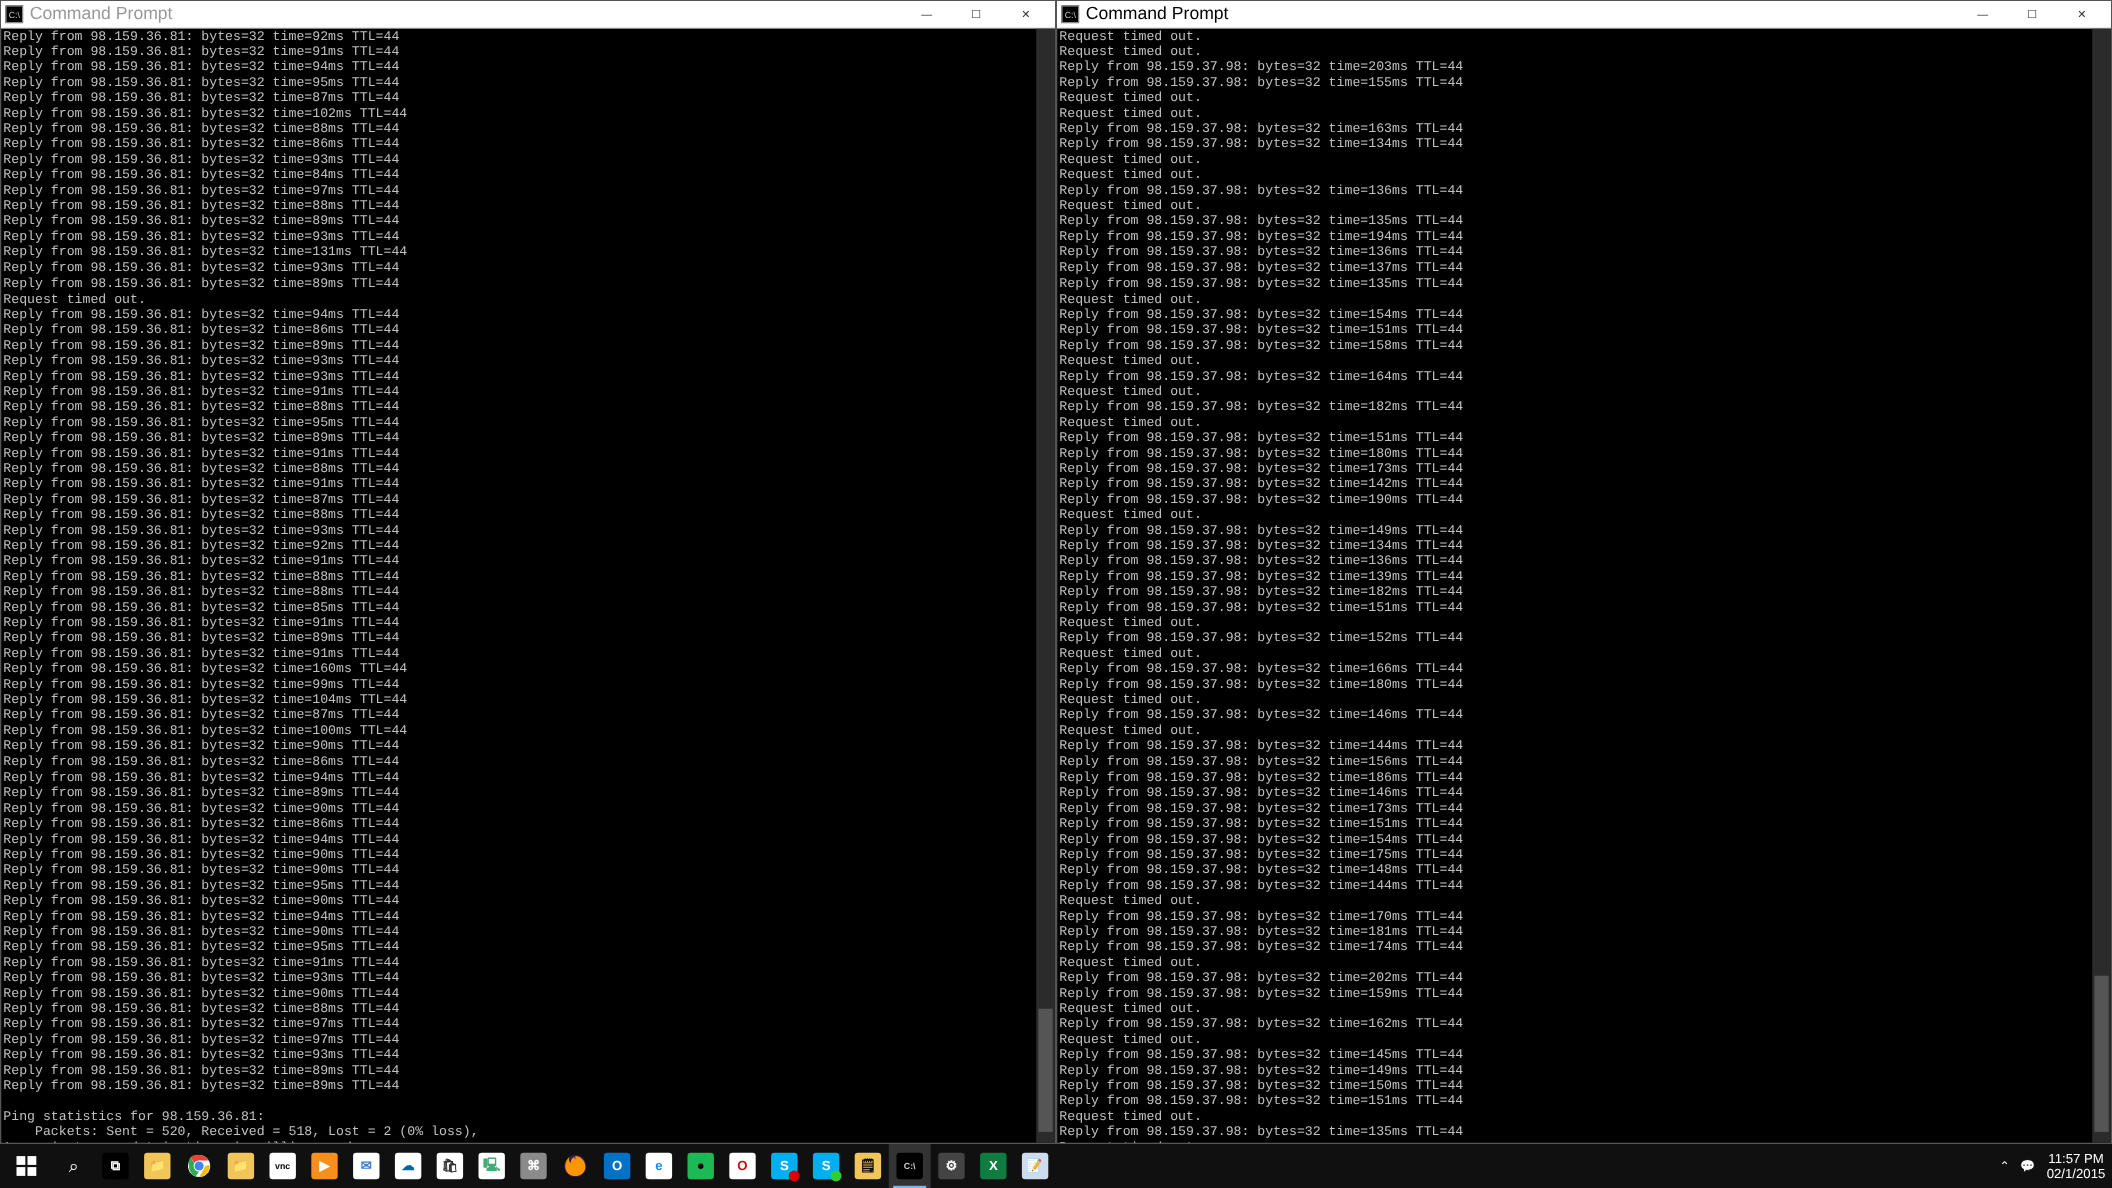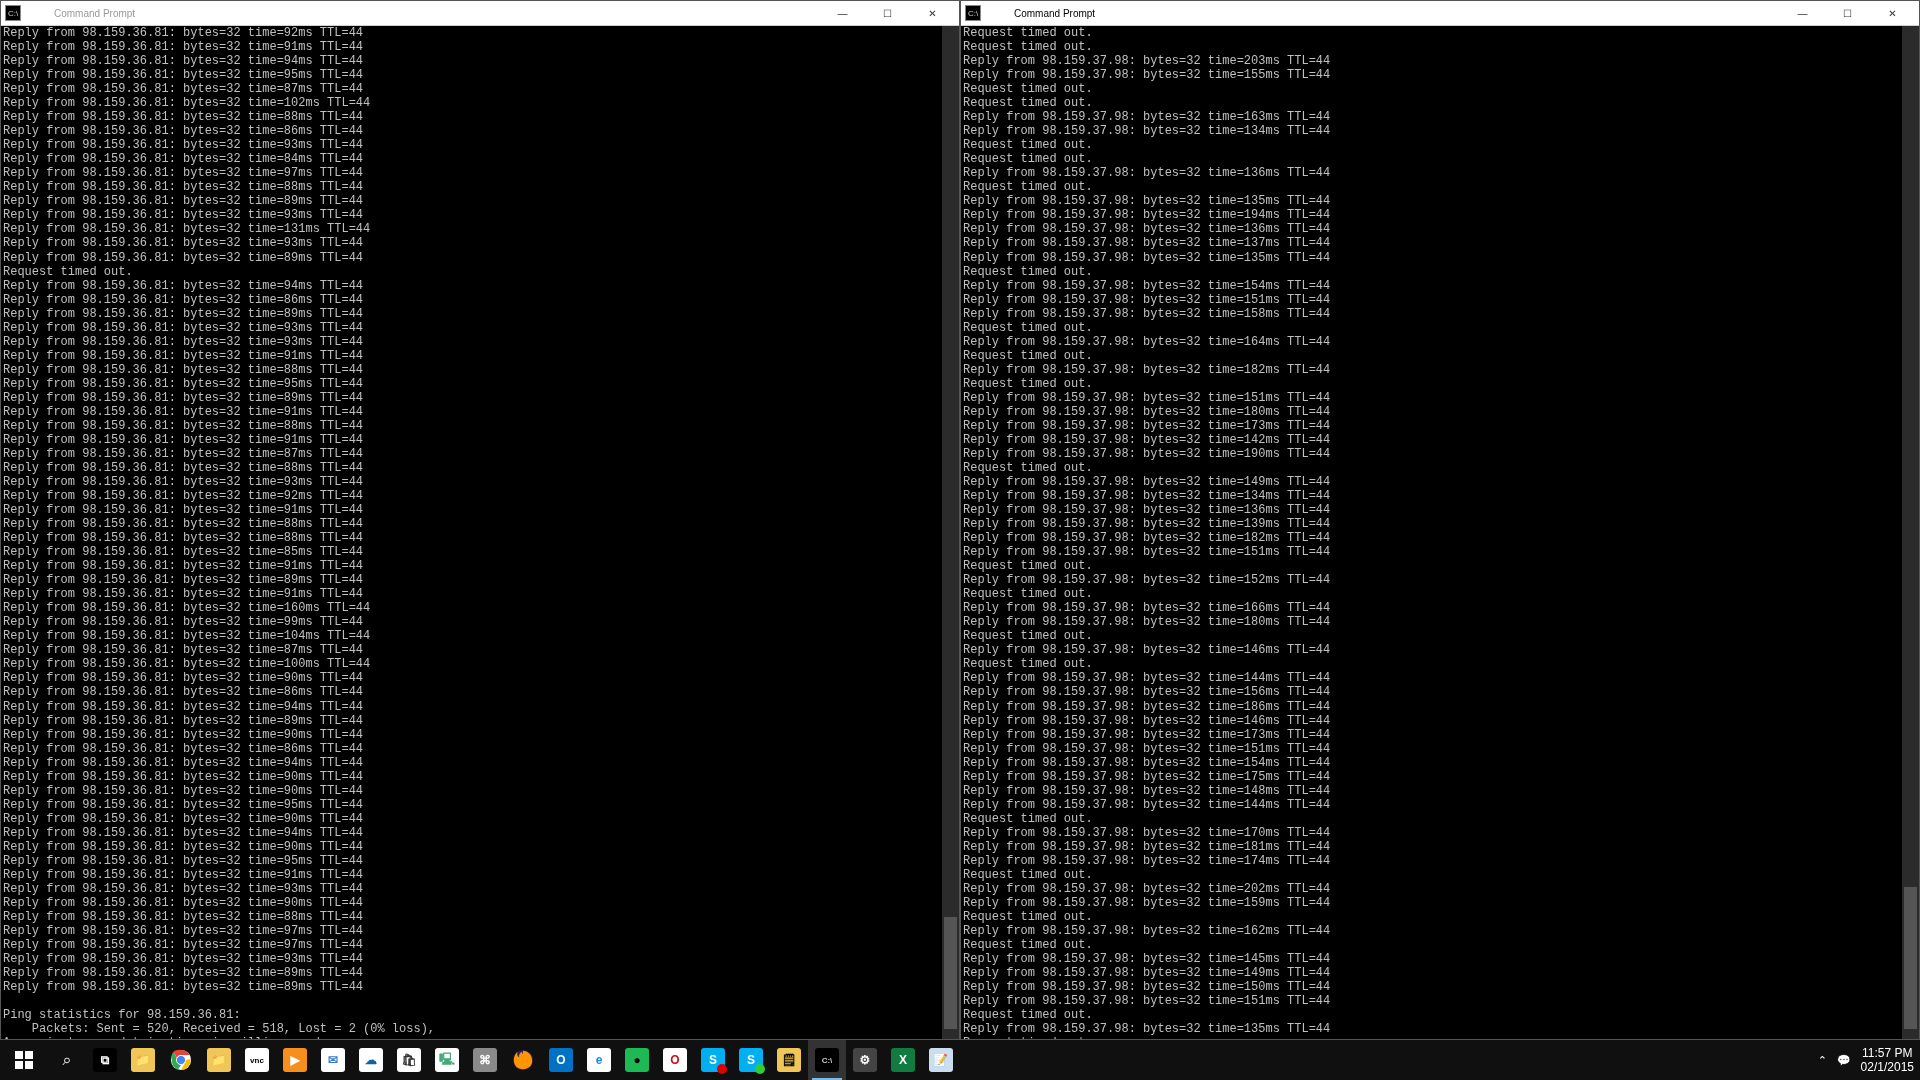--- a/index.html
+++ b/index.html
@@ -2,21 +2,21 @@
 <html><head>
 <meta charset="utf-8">
 <style>
 * { margin: 0; padding: 0; box-sizing: border-box; }
 body { width: 1920px; height: 1080px; font-family: "Segoe UI", Arial, sans-serif; background: #000; overflow: hidden; }
 .window { position: absolute; background: #fff; display: flex; flex-direction: column; border: 1px solid #555; }
 .titlebar { height: 25px; background: #fff; display: flex; align-items: center; padding: 0 4px; border-bottom: 1px solid #d0d0d0; }
 .titlebar-inactive { background: #fff; color: #999; }
 .titlebar-active { background: #fff; color: #000; }
 .ticon { width: 16px; height: 16px; background: #000; border: 1px solid #888; margin-right: 6px; display: flex; align-items: center; justify-content: center; font-size: 8px; color: #ccc; }
-.ttitle { font-size: 10px; flex: 1; margin-left: 27px; }
+.ttitle { font-size: 16px; flex: 1; }
 .tbtns { display: flex; gap: 0; }
 .tbtn { width: 45px; height: 24px; display: flex; align-items: center; justify-content: center; font-size: 10px; color: #333; cursor: default; }
 .terminal { flex: 1; background: #000; color: #c0c0c0; font-family: "Consolas","Courier New",monospace; font-size: 12px; line-height: 1.17; white-space: pre; padding: 0 2px; overflow: hidden; position: relative; }
 .scrollbar { position: absolute; right: 0; top: 0; bottom: 0; width: 17px; background: #2b2b2b; }
 .scrollthumb { position: absolute; left: 2px; right: 2px; background: #555; border-radius: 0; }
 .taskbar { position: absolute; bottom: 0; left: 0; right: 0; height: 40px; background: #101010; display: flex; align-items: center; }
 .start { width: 48px; height: 40px; display: flex; align-items: center; justify-content: center; }
 .winlogo { width: 18px; height: 18px; display: grid; grid-template-columns: 1fr 1fr; grid-template-rows: 1fr 1fr; gap: 1.5px; }
 .winlogo div { background: #fff; }
 .tbicons { display: flex; height: 40px; }

